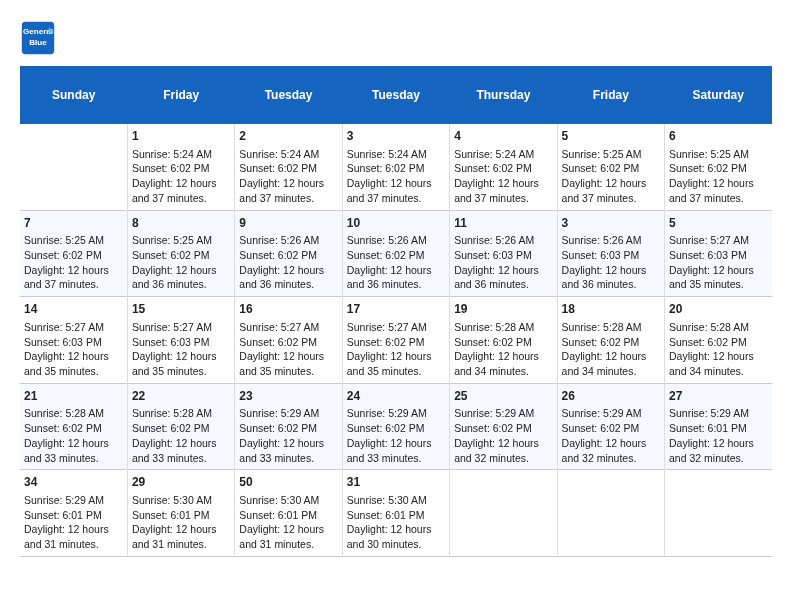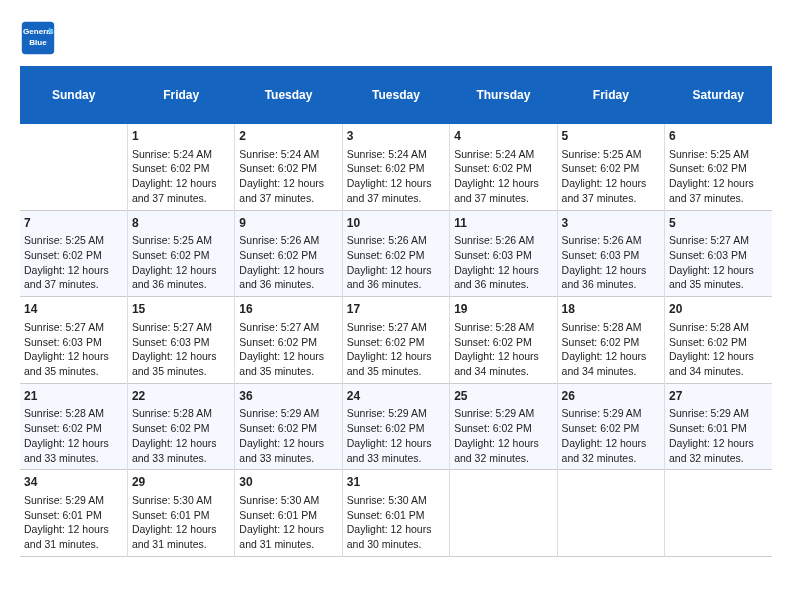--- a/index.html
+++ b/index.html
@@ -237,21 +237,21 @@
           <div>Sunset: 6:02 PM</div>
           <div>Daylight: 12 hours and 33 minutes.</div>
         </td>
         <td>
           <span class="day-num">22</span>
           <div>Sunrise: 5:28 AM</div>
           <div>Sunset: 6:02 PM</div>
           <div>Daylight: 12 hours and 33 minutes.</div>
         </td>
         <td>
-          <span class="day-num">36</span>
+          <span class="day-num">23</span>
           <div>Sunrise: 5:29 AM</div>
           <div>Sunset: 6:02 PM</div>
           <div>Daylight: 12 hours and 33 minutes.</div>
         </td>
         <td>
           <span class="day-num">24</span>
           <div>Sunrise: 5:29 AM</div>
           <div>Sunset: 6:02 PM</div>
           <div>Daylight: 12 hours and 33 minutes.</div>
         </td>
@@ -281,21 +281,21 @@
           <div>Sunset: 6:01 PM</div>
           <div>Daylight: 12 hours and 31 minutes.</div>
         </td>
         <td>
           <span class="day-num">29</span>
           <div>Sunrise: 5:30 AM</div>
           <div>Sunset: 6:01 PM</div>
           <div>Daylight: 12 hours and 31 minutes.</div>
         </td>
         <td>
-          <span class="day-num">30</span>
+          <span class="day-num">50</span>
           <div>Sunrise: 5:30 AM</div>
           <div>Sunset: 6:01 PM</div>
           <div>Daylight: 12 hours and 31 minutes.</div>
         </td>
         <td>
           <span class="day-num">31</span>
           <div>Sunrise: 5:30 AM</div>
           <div>Sunset: 6:01 PM</div>
           <div>Daylight: 12 hours and 30 minutes.</div>
         </td>

